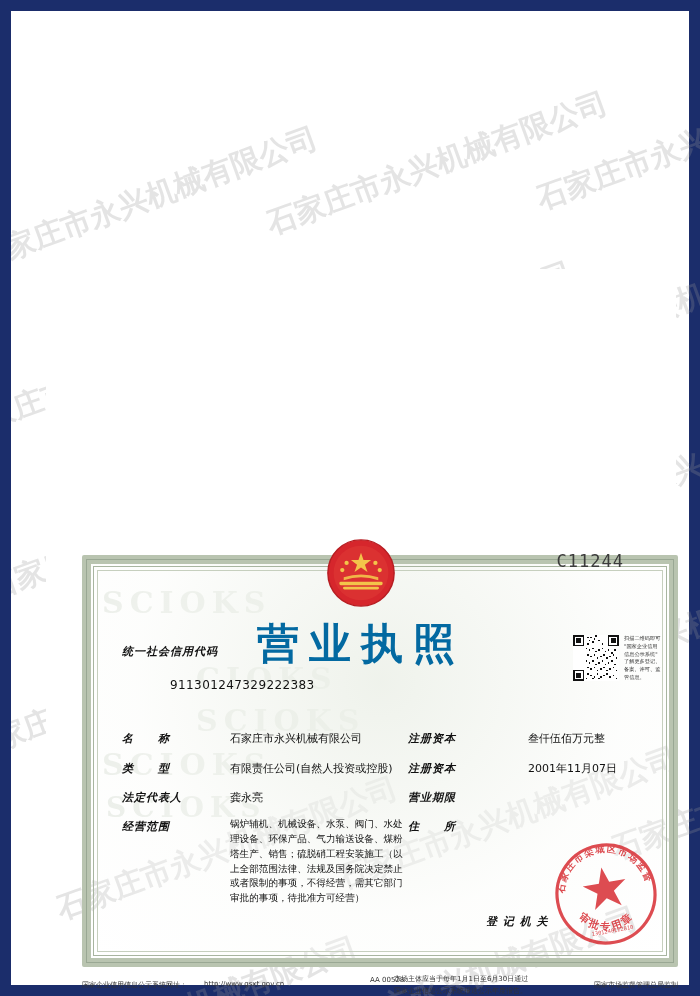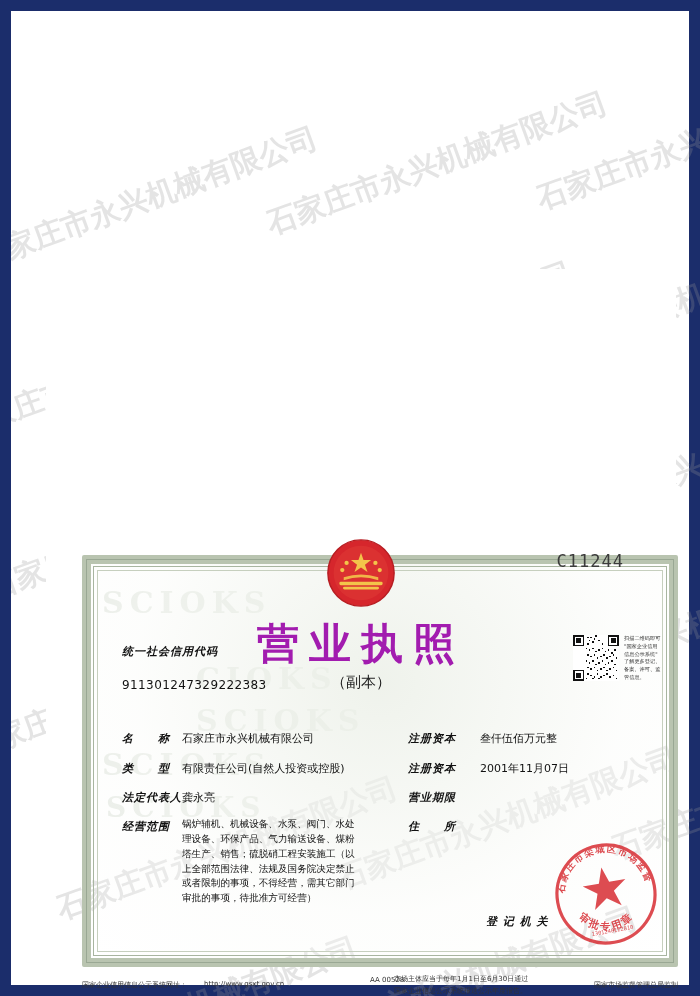--- a/index.html
+++ b/index.html
@@ -78,21 +78,21 @@
     width:72px;height:72px;
   }
   
   .title{
     position:absolute;left:0;right:0;top:347px;
     text-align:center;
     font-family:"DejaVu Serif","Liberation Serif",serif;
     font-weight:700;
     font-size:42px;
     letter-spacing:10px;
-    color:#a21caf;
+    color:#0369a1;
   }
   .subtitle{
     position:absolute;left:0;right:0;top:404px;
     text-align:center;
     font-size:15px;
     color:#222;
     font-family:"DejaVu Serif","Liberation Serif",serif;
   }
   .docno{
     position:absolute;left:0;right:0;top:425px;
@@ -114,20 +114,21 @@
   .lbl{
     font-family:"DejaVu Sans","Liberation Sans",sans-serif;
     font-weight:700;
     color:#111;
     letter-spacing:1px;
     font-style:italic;
   }
   .val{
     font-family:"DejaVu Sans","Liberation Sans",sans-serif;
     color:#111;
+    margin-left:48px;
   }
 
   
   #f-credit-lbl{left:76px;top:375px;font-size:11px;}
   #f-credit-val{left:76px;top:409px;font-size:12px;letter-spacing:.4px;}
   #f-name-lbl{left:76px;top:462px;}
   #f-name-val{left:136px;top:462px;}
   #f-type-lbl{left:76px;top:492px;}
   #f-type-val{left:136px;top:492px;}
   #f-rep-lbl{left:76px;top:521px;}
@@ -230,21 +231,20 @@
         <path d="M50 22 L53.5 32 L64 32 L55.5 38.5 L59 48.5 L50 42.5 L41 48.5 L44.5 38.5 L36 32 L46.5 32 Z" fill="#f3c44a"></path>
         <circle cx="30" cy="36" r="3" fill="#f3c44a"></circle>
         <circle cx="24" cy="46" r="3" fill="#f3c44a"></circle>
         <circle cx="70" cy="36" r="3" fill="#f3c44a"></circle>
         <circle cx="76" cy="46" r="3" fill="#f3c44a"></circle>
         <path d="M26 56 Q50 48 74 56 L74 60 Q50 52 26 60 Z" fill="#f3c44a" opacity=".9"></path>
       </svg>
     </div>
 
     <div class="title">营业执照</div>
-    <div class="subtitle">（副本）</div>
 
     <div class="qr-wrap">
       <svg viewBox="0 0 29 29" width="46" height="46" shape-rendering="crispEdges">
         <rect width="29" height="29" fill="#fff"></rect>
         <g fill="#111">
           <rect x="0" y="0" width="7" height="1"></rect>
             <rect x="0" y="6" width="7" height="1"></rect>
           <rect x="0" y="0" width="1" height="7"></rect>
             <rect x="6" y="0" width="1" height="7"></rect>
           <rect x="2" y="2" width="3" height="3"></rect>

